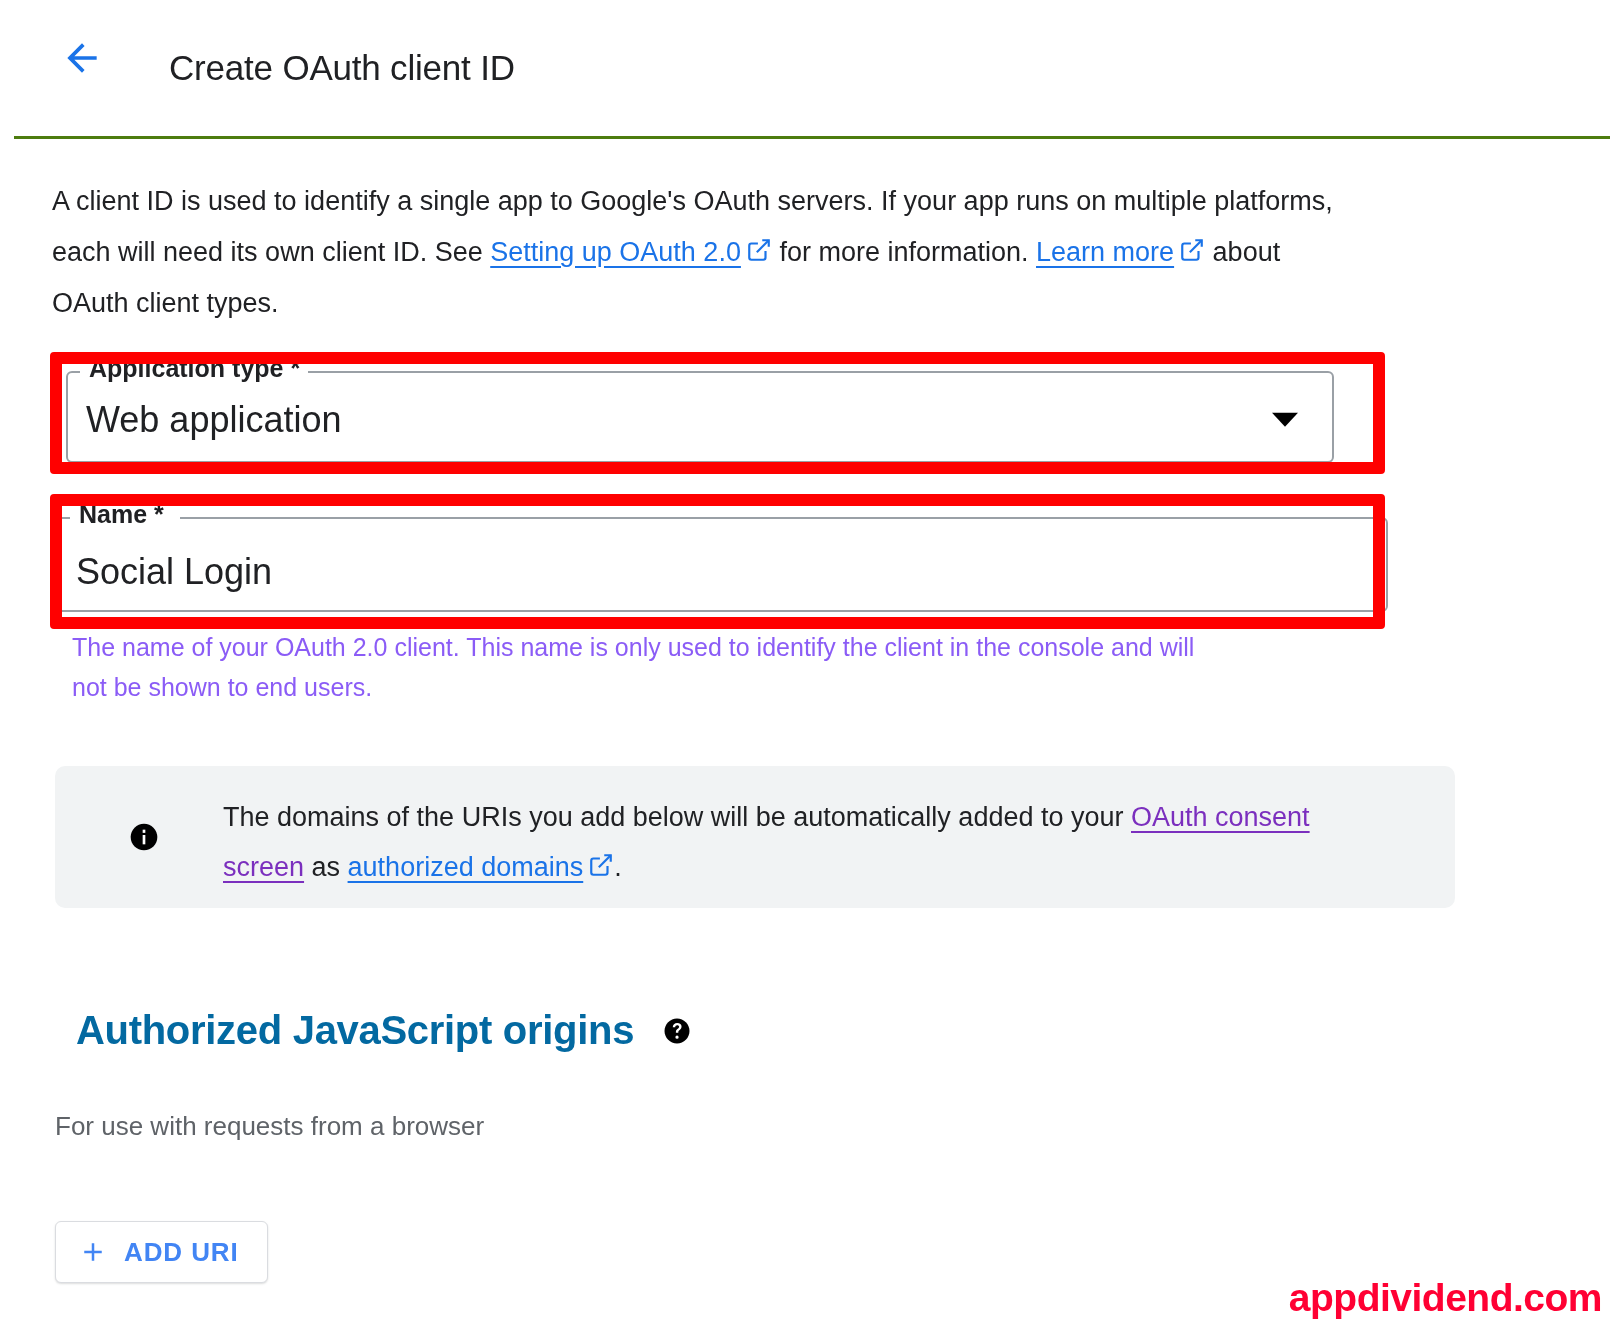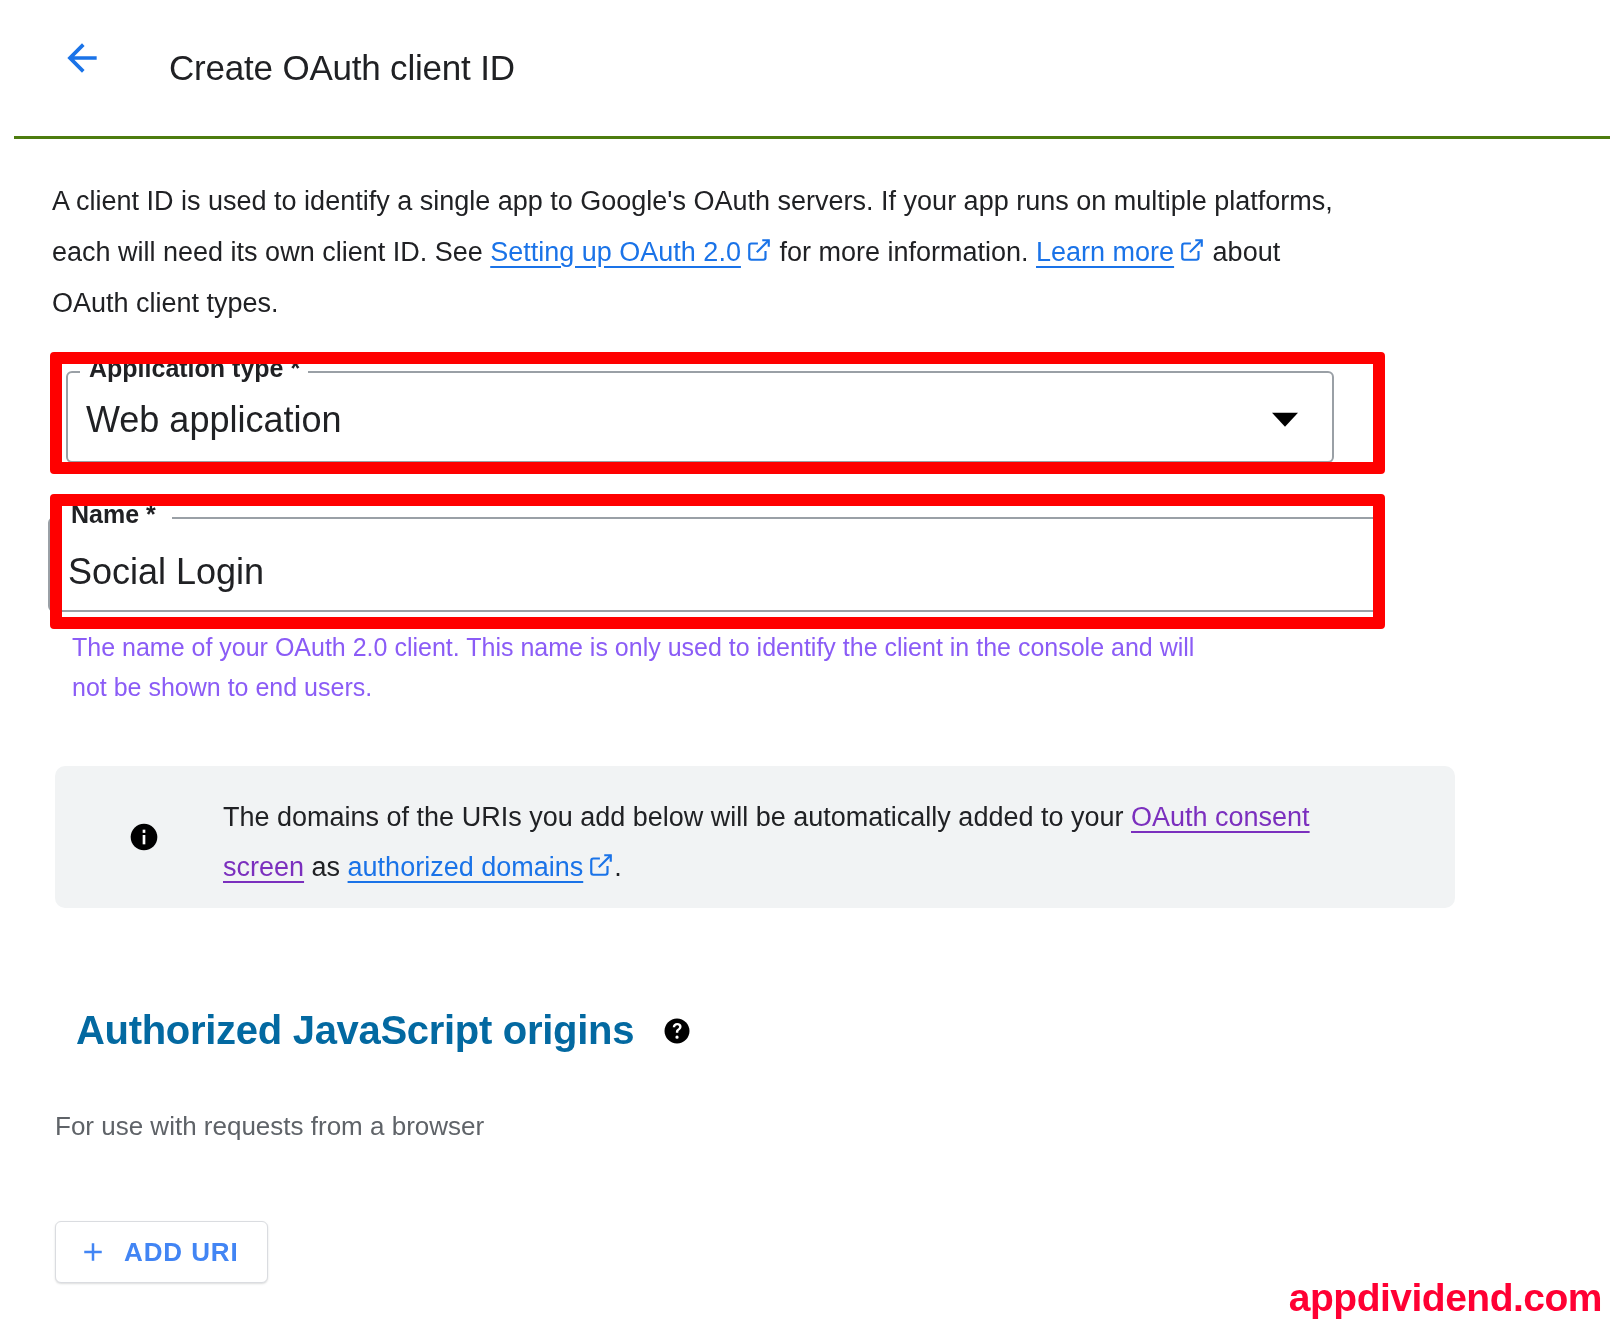--- a/index.html
+++ b/index.html
@@ -71,21 +71,21 @@
   #redbox-name    { left: 50px; top: 494px; width: 1335px; height: 135px; }
 
   
   .field {
     position: absolute;
     background: #fff;
     border: 2px solid #9aa0a6;
     border-radius: 6px;
   }
   #field-apptype { left: 66px; top: 371px; width: 1268px; height: 92px; padding-left: 40px; }
-  #field-name    { left: 48px; top: 517px; width: 1332px; height: 95px; }
+  #field-name    { left: 56px; top: 517px; width: 1332px; height: 95px; }
 
   
   .notch {
     position: absolute;
     top: -3px; left: 12px;
     height: 6px; background: #fff;
   }
   .field-label {
     position: absolute;
     top: -19px; left: 17px;

